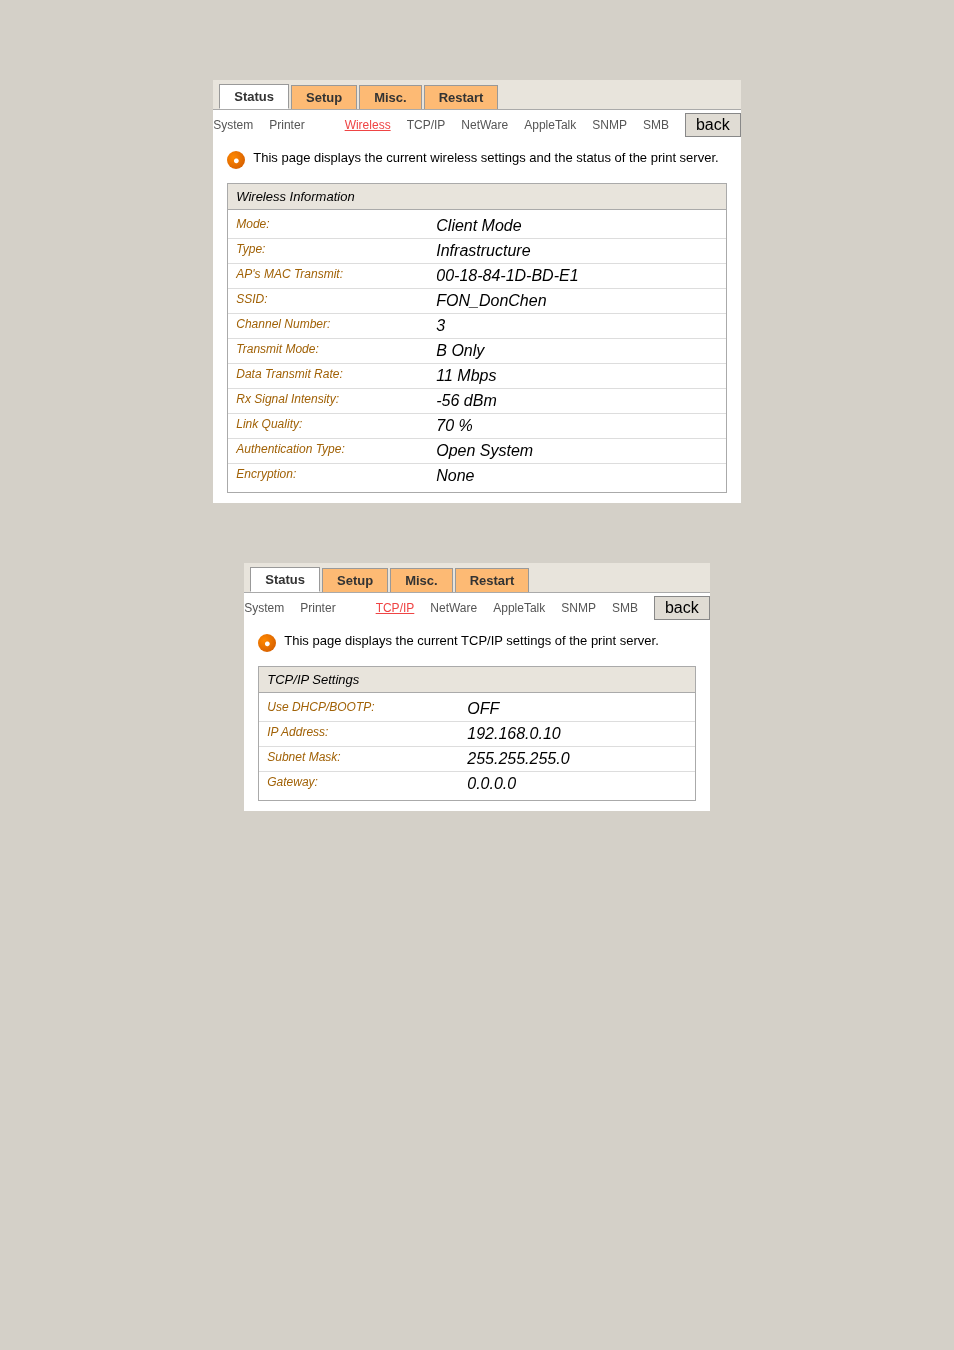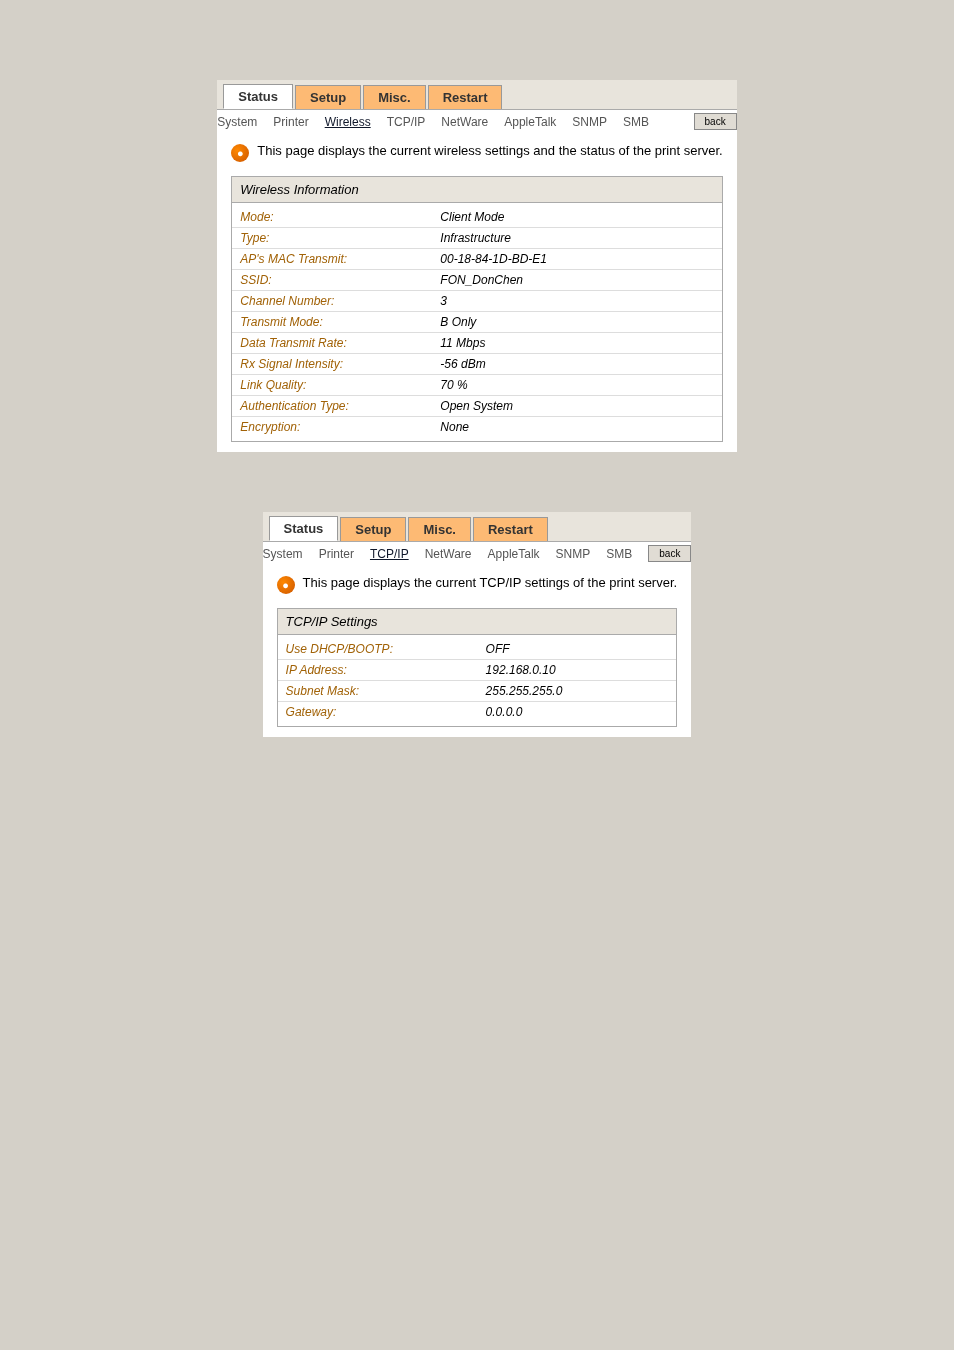--- a/index.html
+++ b/index.html
@@ -56,30 +56,31 @@
     }
 
     .sub-nav-item {
       font-size: 12px;
       color: #555;
       cursor: pointer;
       text-decoration: none;
     }
 
     .sub-nav-item.active {
-      color: #0f172a;
+      color: #ef4444;
       text-decoration: underline;
+      margin-left: 24px;
     }
 
     .back-btn {
       margin-left: auto;
       background: #e0dcd4;
       border: 1px solid #888;
       padding: 2px 10px;
-      font-size: 10px;
+      font-size: 16px;
       cursor: pointer;
       font-weight: normal;
     }
 
     
     .content-area {
       padding: 10px 14px;
       background: #fff;
     }
 
@@ -118,21 +119,21 @@
     .info-label {
       width: 200px;
       min-width: 200px;
       padding: 3px 8px;
       font-size: 12px;
       color: #a16207;
     }
 
     .info-value {
       padding: 3px 8px;
-      font-size: 12px;
+      font-size: 16px;
       color: #000;
     }
 
     .section-container {
       border: 1px solid #aaa;
       font-style: italic;
     }
 
     .section-title {
       background: #e8e4dc;

